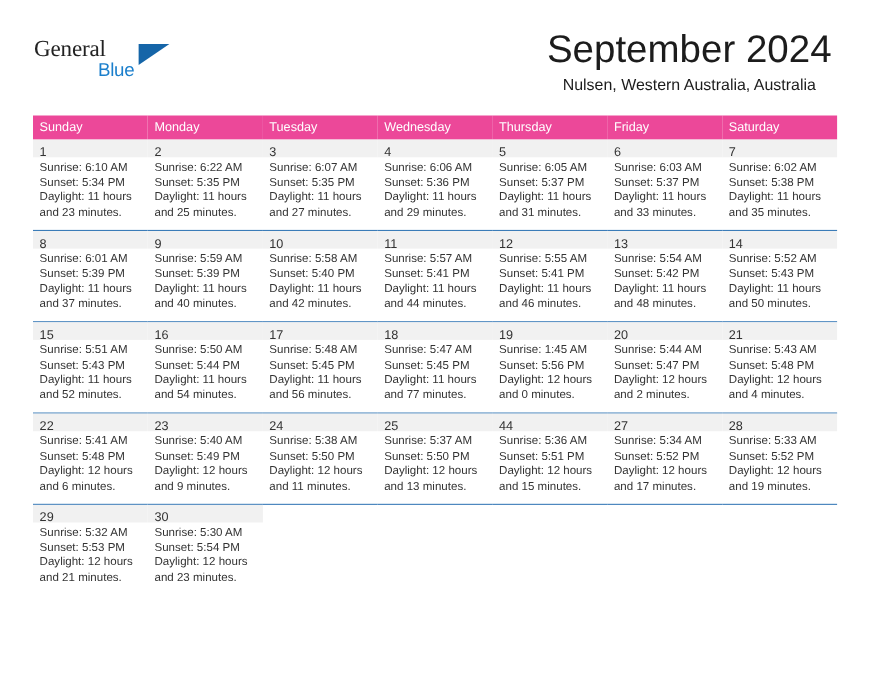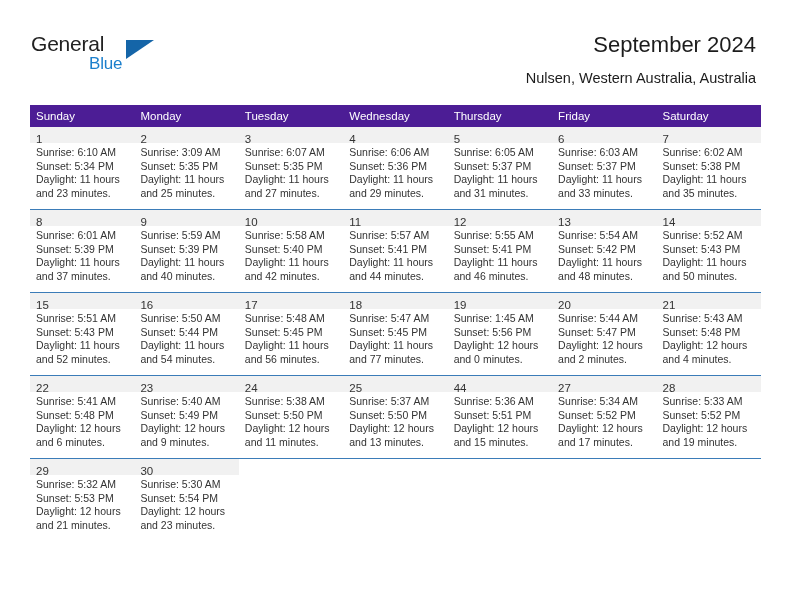--- a/index.html
+++ b/index.html
@@ -36,21 +36,21 @@
     width: 130px;
     height: 48px;
   }
   .brand-general {
     position: absolute;
     left: 0;
     top: 0;
     font-size: 21px;
     letter-spacing: -0.2px;
     color: #222222;
-    font-family: Liberation Sans, sans-serif;
+    font-family: Liberation Serif, serif;
   }
   .brand-blue {
     position: absolute;
     left: 58px;
     top: 22px;
     font-size: 17px;
     letter-spacing: -0.2px;
     color: #1b7fcc;
     font-family: "Liberation Sans", sans-serif;
   }
@@ -64,21 +64,21 @@
     border-bottom: 19px solid transparent;
   }
 
   .title-block {
     position: absolute;
     right: 36px;
     top: 28px;
     text-align: right;
   }
   .cal-title {
-    font-size: 22px;
+    font-size: 35px;
     font-weight: normal;
     color: #1c1c1c;
     line-height: 34px;
     white-space: nowrap;
   }
   .cal-subtitle {
     margin-top: 7px;
     font-size: 14.5px;
     color: #1c1c1c;
     line-height: 18px;
@@ -89,21 +89,21 @@
   
   .calendar {
     position: absolute;
     left: 30px;
     top: 105px;
     width: 731px;
     border-collapse: collapse;
     table-layout: fixed;
   }
   .calendar th {
-    background: #4c1d95;
+    background: #ec4899;
     color: #ffffff;
     font-size: 11.5px;
     font-weight: normal;
     text-align: left;
     padding: 4px 0 5px 6px;
     height: 13px;
     border: none;
   }
   .calendar td {
     width: 104.4px;
@@ -187,21 +187,21 @@
                 <div class="cell-line">Sunset: 5:34 PM</div>
                 <div class="cell-line">Daylight: 11 hours</div>
                 <div class="cell-line">and 23 minutes.</div>
               </div>
             </div>
           </td>
           <td>
             <div class="cell-inner">
               <div class="daynum-band"><span class="daynum">2</span></div>
               <div class="cell-body">
-                <div class="cell-line">Sunrise: 3:09 AM</div>
+                <div class="cell-line">Sunrise: 6:22 AM</div>
                 <div class="cell-line">Sunset: 5:35 PM</div>
                 <div class="cell-line">Daylight: 11 hours</div>
                 <div class="cell-line">and 25 minutes.</div>
               </div>
             </div>
           </td>
           <td>
             <div class="cell-inner">
               <div class="daynum-band"><span class="daynum">3</span></div>
               <div class="cell-body">

